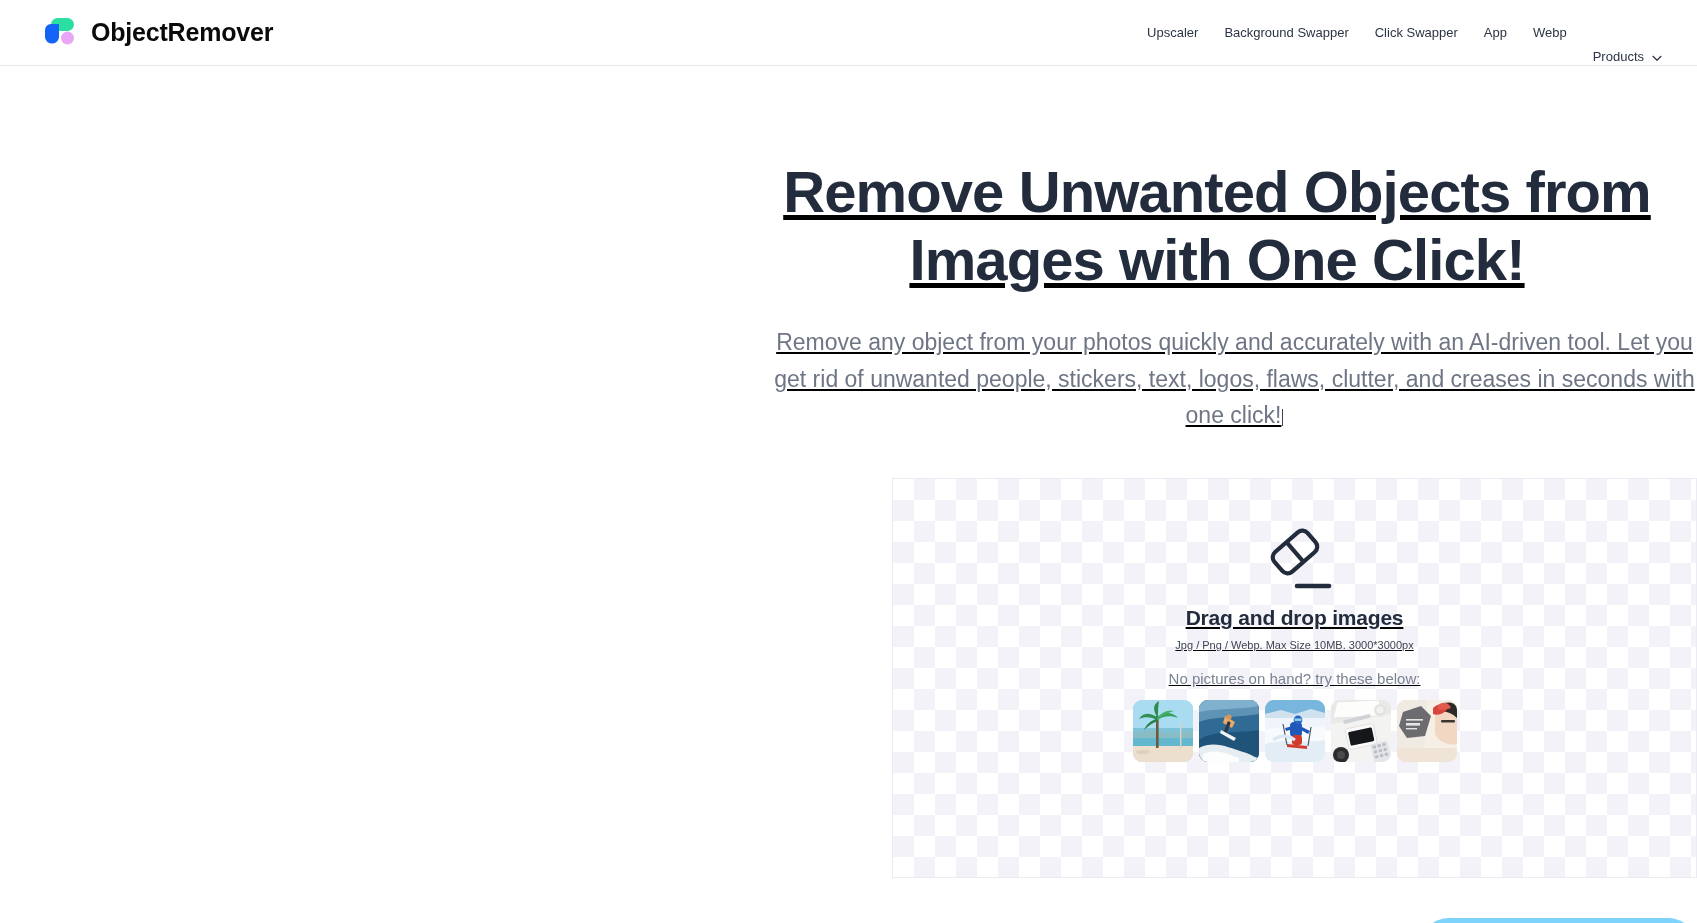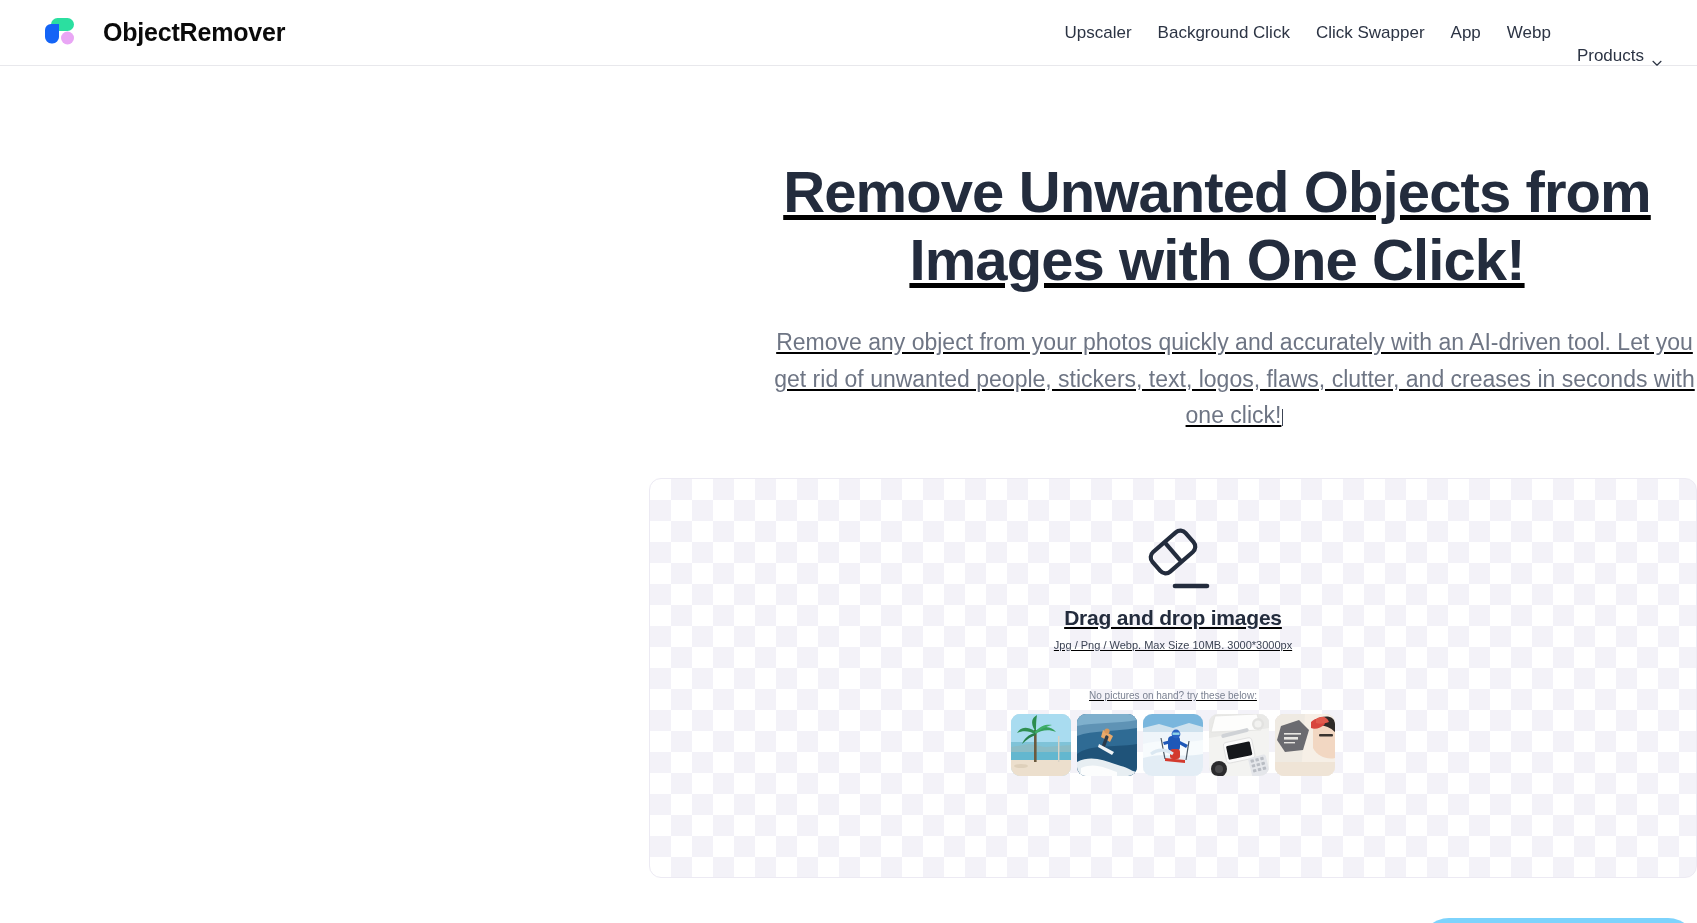--- a/index.html
+++ b/index.html
@@ -21,21 +21,21 @@
     box-sizing: border-box;
     border-bottom: 1px solid #e8e8ec;
     display: flex;
     align-items: center;
     padding: 0 34px 0 42px;
     background: #ffffff;
   }
   .brand {
     display: flex;
     align-items: center;
-    gap: 25px;
+    gap: 13px;
     text-decoration: none;
   }
   .brand-mark {
     width: 36px;
     height: 36px;
     position: relative;
     flex: 0 0 auto;
   }
   .brand-name {
     font-size: 25px;
@@ -45,21 +45,21 @@
     white-space: nowrap;
   }
 
   .nav {
     margin-left: auto;
     display: flex;
     align-items: center;
     gap: 0;
   }
   .nav-item {
-    font-size: 17px;
+    font-size: 13px;
     color: #2c3444;
     text-decoration: none;
     padding: 8px 13px;
     white-space: nowrap;
     display: flex;
     align-items: flex-end;
     gap: 7px;
     cursor: pointer;
   }
   .nav-item:last-child { padding-right: 0; margin-top: 47px; }
@@ -100,23 +100,23 @@
     width: 1px;
     height: 17px;
     background: #3c4454;
     vertical-align: -3px;
     margin-left: 1px;
   }
 
   
   .dropzone {
     margin-top: 44px;
-    width: 1048px;
+    width: 805px;
     height: 400px;
-    border-radius: 12px;
+    border-radius: 0;
     border: 1px solid #eceaf3;
     box-sizing: border-box;
     position: relative;
     overflow: hidden;
     background-color: #ffffff;
     background-image:
       linear-gradient(45deg, #f3f2f8 25%, transparent 25%, transparent 75%, #f3f2f8 75%),
       linear-gradient(45deg, #f3f2f8 25%, transparent 25%, transparent 75%, #f3f2f8 75%);
     background-size: 42px 42px;
     background-position: 0 0, 21px 21px;
@@ -142,22 +142,22 @@
     font-weight: 700;
     color: #232c3d;
     letter-spacing: -0.2px;
   }
   .dz-spec {
     margin-top: 9px;
     font-size: 11px;
     color: #3c4454;
   }
   .dz-hint {
-    margin-top: 39px;
-    font-size: 10px;
+    margin-top: 19px;
+    font-size: 15px;
     color: #7b8292;
   }
 
   .samples {
     margin-top: 13px;
     display: flex;
     gap: 6px;
   }
   .sample {
     width: 60px;
@@ -205,21 +205,21 @@
       </svg>
     </span>
     <span class="brand-name">ObjectRemover</span>
   </a>
 
   <nav class="nav">
     <a class="nav-item" href="#">
       <span>Upscaler</span>
     </a>
     <a class="nav-item" href="#">
-      <span>Background Click</span>
+      <span>Background Swapper</span>
     </a>
     <a class="nav-item" href="#">
       <span>Click Swapper</span>
     </a>
     <a class="nav-item" href="#">
       <span>App</span>
     </a>
     <a class="nav-item" href="#">
       <span>Webp</span>
     </a>

